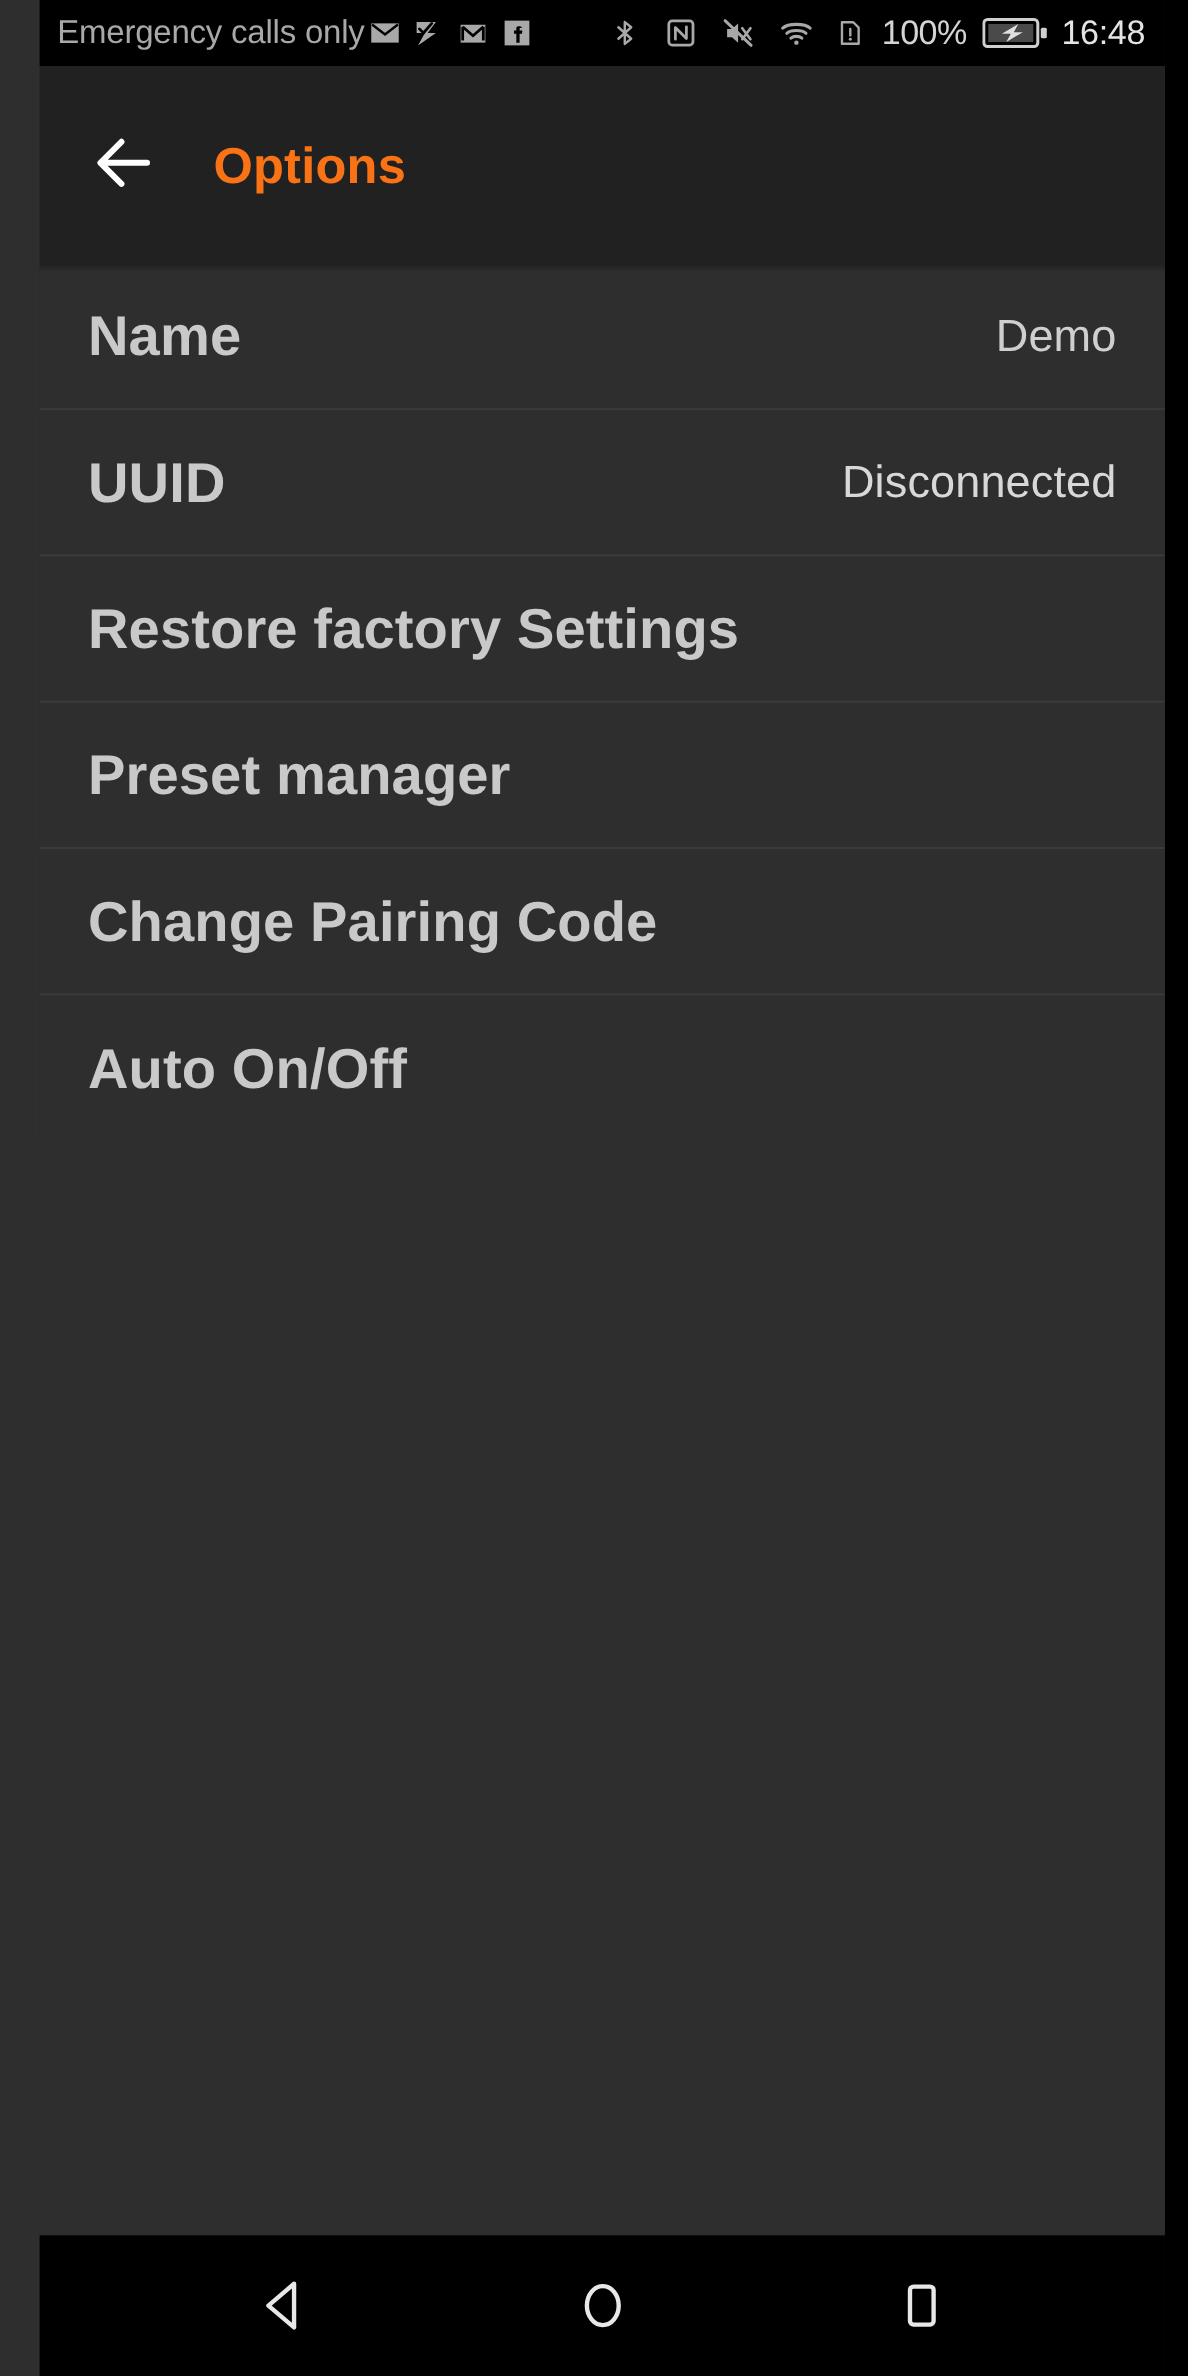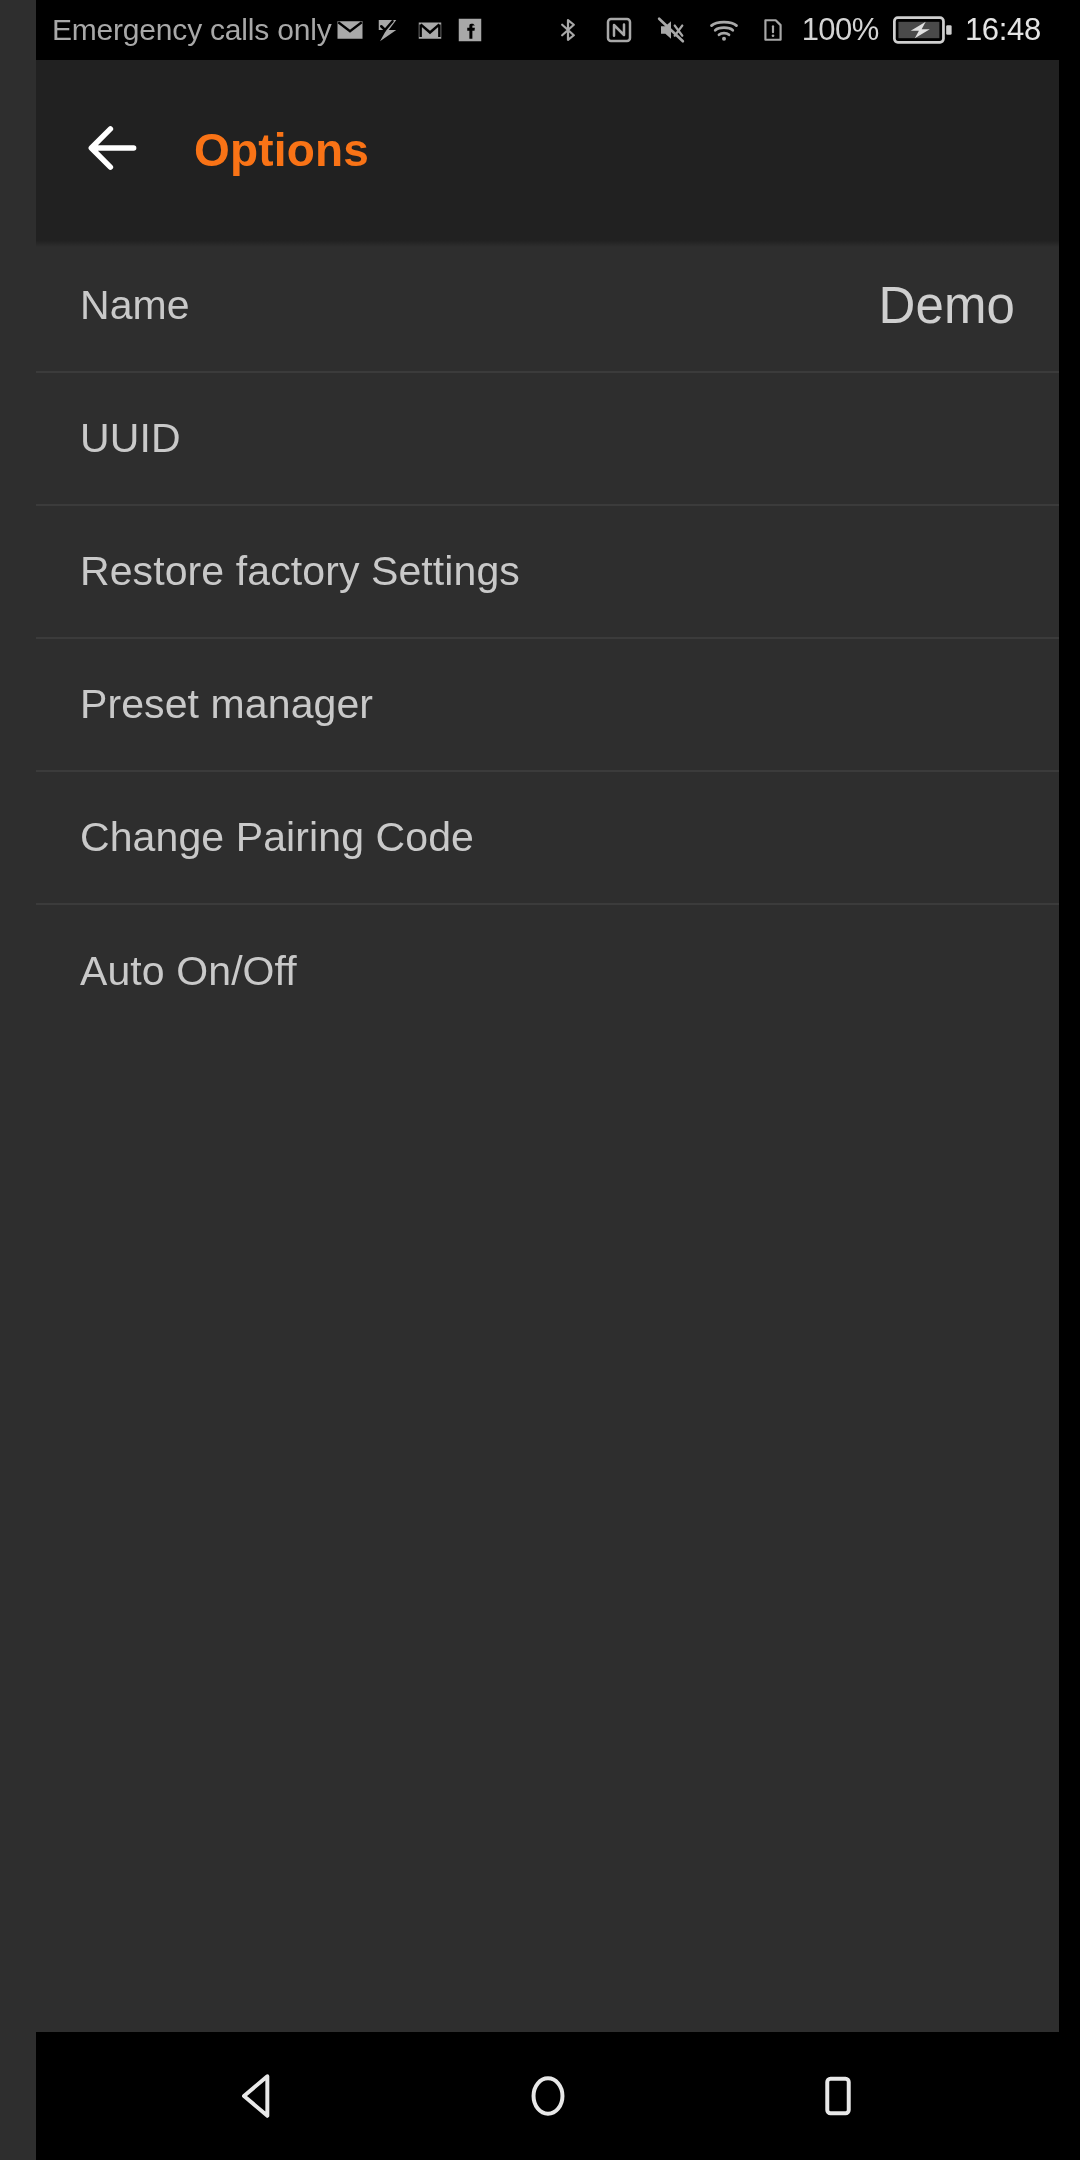--- a/index.html
+++ b/index.html
@@ -131,28 +131,29 @@
     padding: 0 44px;
     border-bottom: 2px solid #3b3b3b;
     background: #2e2e2e;
   }
   .row.last {
     border-bottom: none;
     align-items: center;
   }
   .row-label {
     color: #c9c9c9;
-    font-size: 41px;
+    font-size: 51px;
     letter-spacing: 0.1px;
     line-height: 1;
     white-space: nowrap;
+    font-weight: bold;
   }
   .row-value {
     color: #cfcfcf;
-    font-size: 51px;
+    font-size: 41px;
     letter-spacing: 0.1px;
     line-height: 1;
     white-space: nowrap;
     text-align: right;
   }
   .row-value.bright {
     color: #d8d8d8;
   }
 
   
@@ -277,20 +278,21 @@
     <div class="app-title">Options</div>
   </div>
 
   <div class="list">
     <div class="row">
       <span class="row-label">Name</span>
       <span class="row-value">Demo</span>
     </div>
     <div class="row">
       <span class="row-label">UUID</span>
+      <span class="row-value bright">Disconnected</span>
     </div>
     <div class="row">
       <span class="row-label">Restore factory Settings</span>
       <span class="row-value"></span>
     </div>
     <div class="row">
       <span class="row-label">Preset manager</span>
       <span class="row-value"></span>
     </div>
     <div class="row">

